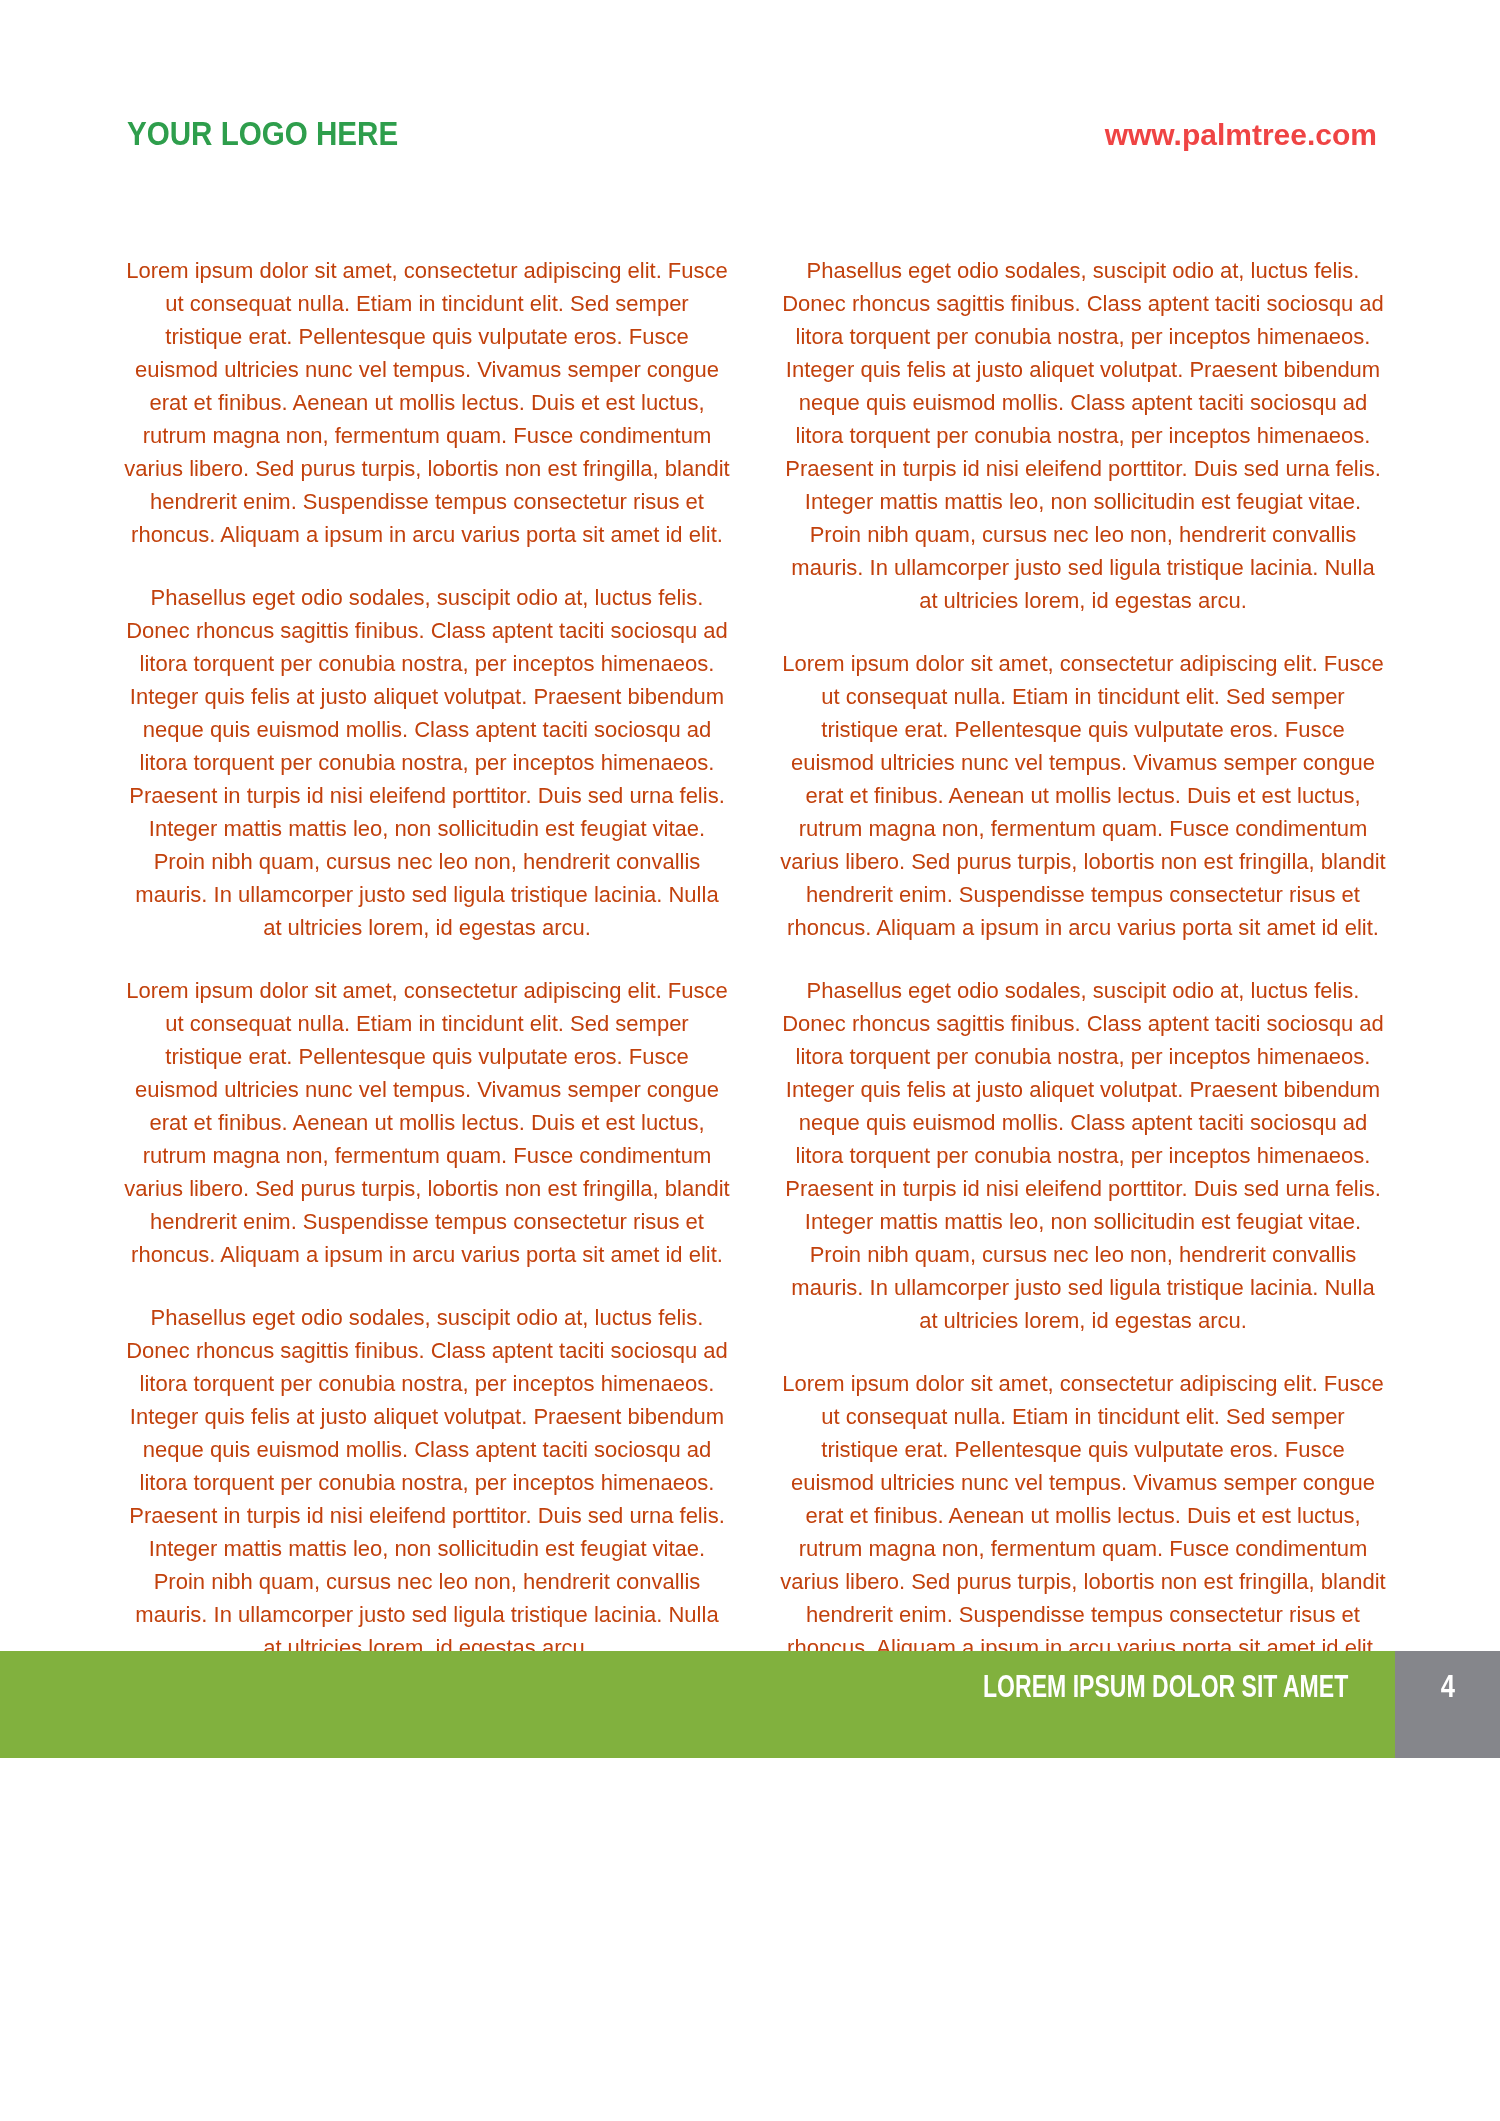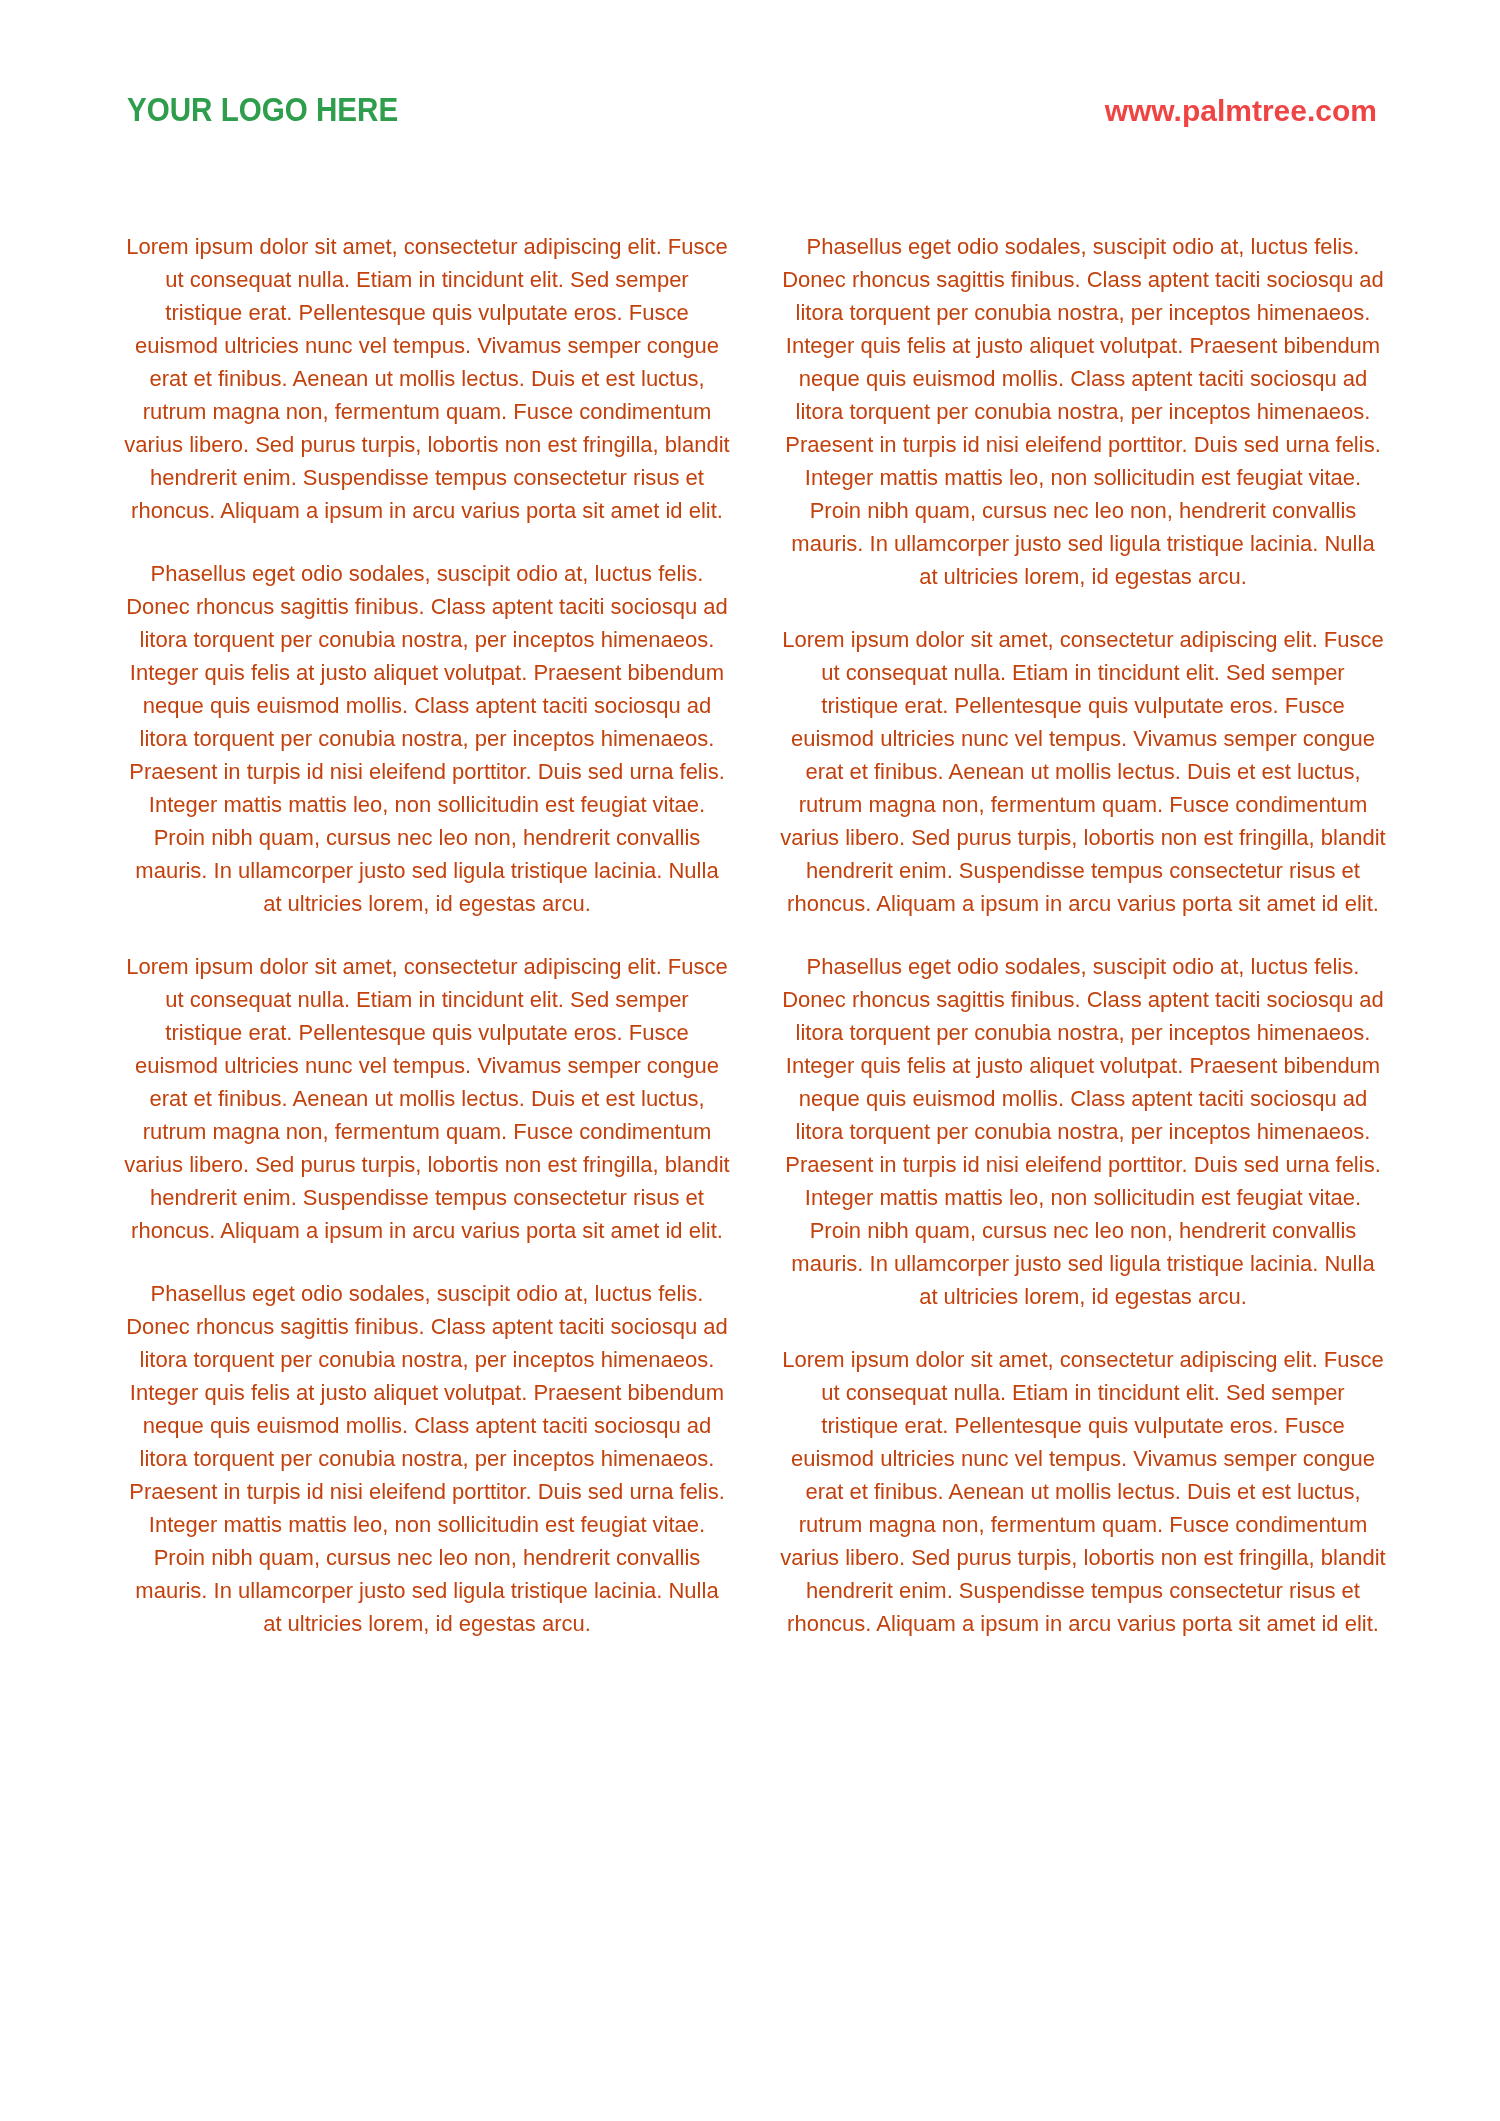--- a/index.html
+++ b/index.html
@@ -3,20 +3,21 @@
 <meta charset="utf-8">
 <style>
   html, body { margin: 0; padding: 0; background: #ffffff; }
   .page {
     position: relative;
     width: 1500px;
     height: 1734px;
     background: #ffffff;
     overflow: hidden;
     font-family: "Liberation Sans", sans-serif;
+    margin-top: 24px;
   }
   .logo {
     position: absolute;
     left: 127px;
     top: 92px;
     font-size: 34px;
     font-weight: bold;
     line-height: 1;
     color: #2E9E4C;
     white-space: nowrap;
@@ -101,14 +102,20 @@
       <p>Phasellus eget odio sodales, suscipit odio at, luctus felis. Donec rhoncus sagittis finibus. Class aptent taciti sociosqu ad litora torquent per conubia nostra, per inceptos himenaeos. Integer quis felis at justo aliquet volutpat. Praesent bibendum neque quis euismod mollis. Class aptent taciti sociosqu ad litora torquent per conubia nostra, per inceptos himenaeos. Praesent in turpis id nisi eleifend porttitor. Duis sed urna felis. Integer mattis mattis leo, non sollicitudin est feugiat vitae. Proin nibh quam, cursus nec leo non, hendrerit convallis mauris. In ullamcorper justo sed ligula tristique lacinia. Nulla at ultricies lorem, id egestas arcu.</p>
     </div>
 
   <div class="col col-right">
       <p>Phasellus eget odio sodales, suscipit odio at, luctus felis. Donec rhoncus sagittis finibus. Class aptent taciti sociosqu ad litora torquent per conubia nostra, per inceptos himenaeos. Integer quis felis at justo aliquet volutpat. Praesent bibendum neque quis euismod mollis. Class aptent taciti sociosqu ad litora torquent per conubia nostra, per inceptos himenaeos. Praesent in turpis id nisi eleifend porttitor. Duis sed urna felis. Integer mattis mattis leo, non sollicitudin est feugiat vitae. Proin nibh quam, cursus nec leo non, hendrerit convallis mauris. In ullamcorper justo sed ligula tristique lacinia. Nulla at ultricies lorem, id egestas arcu.</p>
       <p>Lorem ipsum dolor sit amet, consectetur adipiscing elit. Fusce ut consequat nulla. Etiam in tincidunt elit. Sed semper tristique erat. Pellentesque quis vulputate eros. Fusce euismod ultricies nunc vel tempus. Vivamus semper congue erat et finibus. Aenean ut mollis lectus. Duis et est luctus, rutrum magna non, fermentum quam. Fusce condimentum varius libero. Sed purus turpis, lobortis non est fringilla, blandit hendrerit enim. Suspendisse tempus consectetur risus et rhoncus. Aliquam a ipsum in arcu varius porta sit amet id elit.</p>
       <p>Phasellus eget odio sodales, suscipit odio at, luctus felis. Donec rhoncus sagittis finibus. Class aptent taciti sociosqu ad litora torquent per conubia nostra, per inceptos himenaeos. Integer quis felis at justo aliquet volutpat. Praesent bibendum neque quis euismod mollis. Class aptent taciti sociosqu ad litora torquent per conubia nostra, per inceptos himenaeos. Praesent in turpis id nisi eleifend porttitor. Duis sed urna felis. Integer mattis mattis leo, non sollicitudin est feugiat vitae. Proin nibh quam, cursus nec leo non, hendrerit convallis mauris. In ullamcorper justo sed ligula tristique lacinia. Nulla at ultricies lorem, id egestas arcu.</p>
       <p>Lorem ipsum dolor sit amet, consectetur adipiscing elit. Fusce ut consequat nulla. Etiam in tincidunt elit. Sed semper tristique erat. Pellentesque quis vulputate eros. Fusce euismod ultricies nunc vel tempus. Vivamus semper congue erat et finibus. Aenean ut mollis lectus. Duis et est luctus, rutrum magna non, fermentum quam. Fusce condimentum varius libero. Sed purus turpis, lobortis non est fringilla, blandit hendrerit enim. Suspendisse tempus consectetur risus et rhoncus. Aliquam a ipsum in arcu varius porta sit amet id elit.</p>
     </div>
 
+  <div class="footer">
+    <div class="footer-title">LOREM IPSUM DOLOR SIT AMET</div>
+    <div class="pagenum-box">
+      <span class="pagenum">4</span>
+    </div>
+  </div>
 
 </div>
 
 </body></html>

